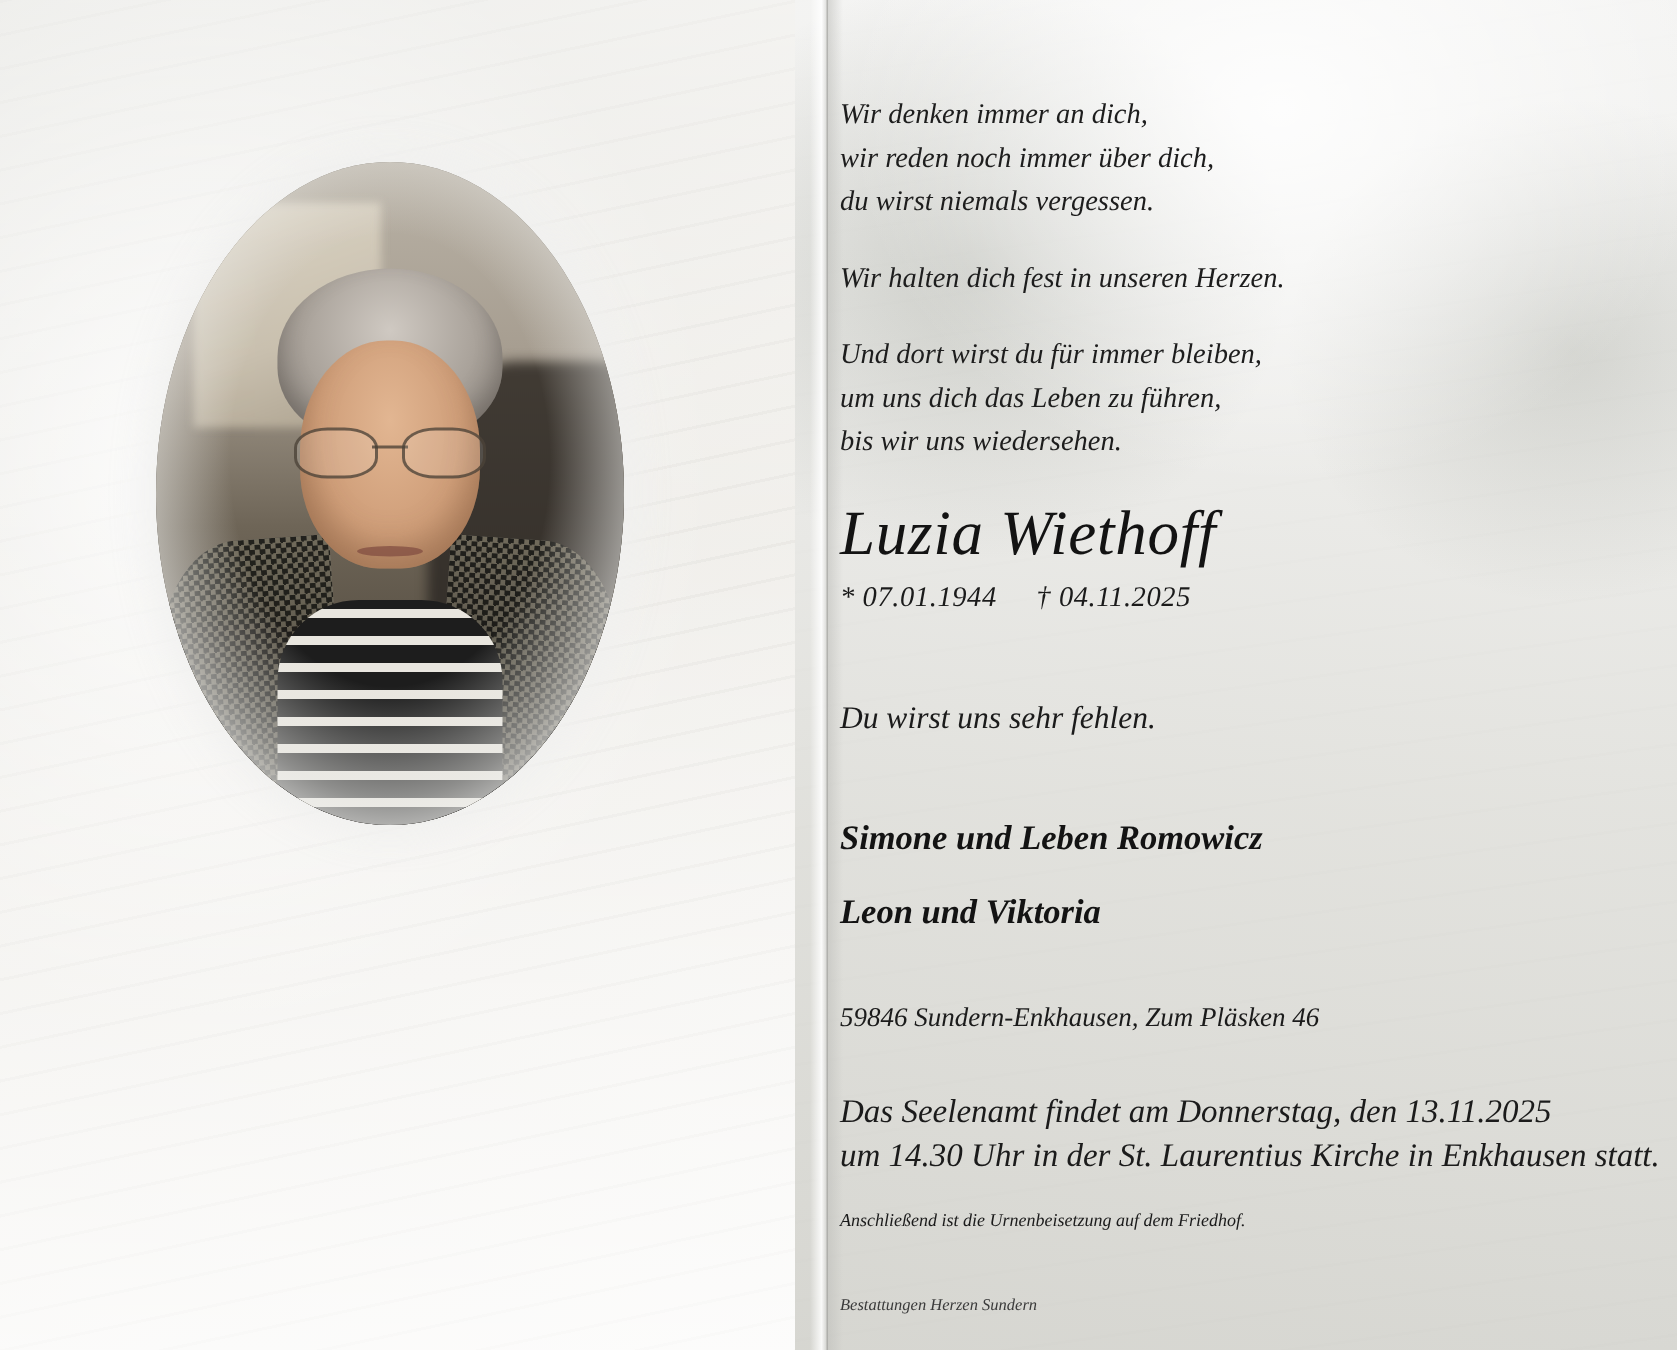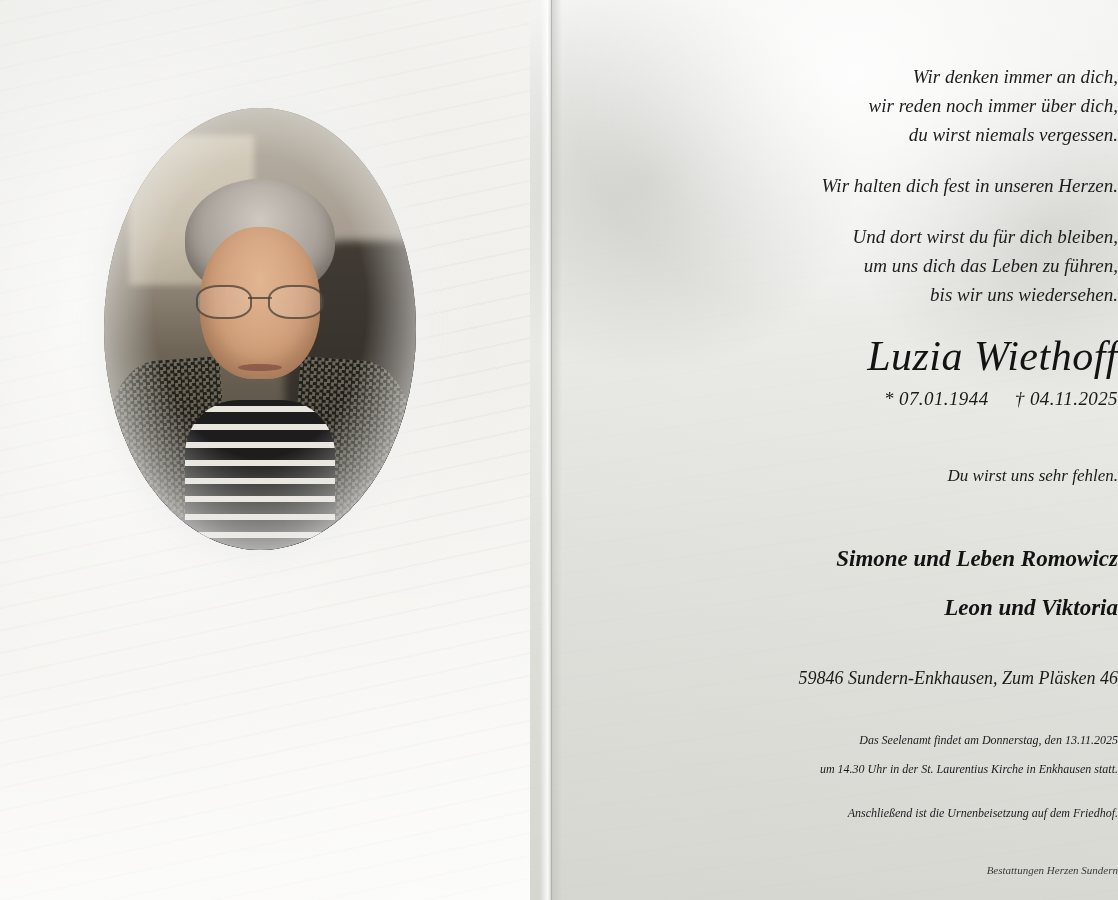--- a/index.html
+++ b/index.html
@@ -206,21 +206,21 @@
     background: radial-gradient(ellipse 62% 62% at 50% 45%, rgba(0,0,0,0) 55%, rgba(235,235,232,0.55) 82%, rgba(242,242,240,0.95) 100%);
   }
 
   
   .text-col {
     position: absolute;
     left: 560px;
     top: 0;
     width: 558px;
     height: 704px;
-    text-align: right;
+    text-align: left;
   }
   .verse {
     position: absolute;
     left: 0; right: 0;
     top: 62px;
   }
   .verse p {
     margin: 0 0 0 0;
     font-style: italic;
     font-size: 19px;
@@ -247,21 +247,21 @@
     font-size: 19px;
     font-style: italic;
     letter-spacing: 0.4px;
   }
   .dates .sep { display: inline-block; width: 16px; }
 
   .miss {
     position: absolute;
     left: 0; right: 0;
     top: 466px;
-    font-size: 17px;
+    font-size: 21px;
     font-style: italic;
   }
   .family1 {
     position: absolute;
     left: 0; right: 0;
     top: 546px;
     font-size: 23px;
     font-style: italic;
     font-weight: 700;
     color: #131313;
@@ -279,21 +279,21 @@
     position: absolute;
     left: 0; right: 0;
     top: 668px;
     font-size: 18px;
     font-style: italic;
   }
   .service {
     position: absolute;
     left: 0; right: 0;
     top: 726px;
-    font-size: 12px;
+    font-size: 22px;
     font-style: italic;
     line-height: 29px;
   }
   .service p { margin: 0; }
   .burial {
     position: absolute;
     left: 0; right: 0;
     top: 806px;
     font-size: 12px;
     font-style: italic;
@@ -343,21 +343,21 @@
     <div class="verse">
       <div class="stanza">
         <p>Wir denken immer an dich,</p>
         <p>wir reden noch immer über dich,</p>
         <p>du wirst niemals vergessen.</p>
       </div>
       <div class="stanza">
         <p>Wir halten dich fest in unseren Herzen.</p>
       </div>
       <div class="stanza">
-        <p>Und dort wirst du für dich bleiben,</p>
+        <p>Und dort wirst du für immer bleiben,</p>
         <p>um uns dich das Leben zu führen,</p>
         <p>bis wir uns wiedersehen.</p>
       </div>
     </div>
 
     <div class="name">Luzia Wiethoff</div>
 
     <div class="dates">
       <span>* 07.01.1944</span>
       <span class="sep"></span>

